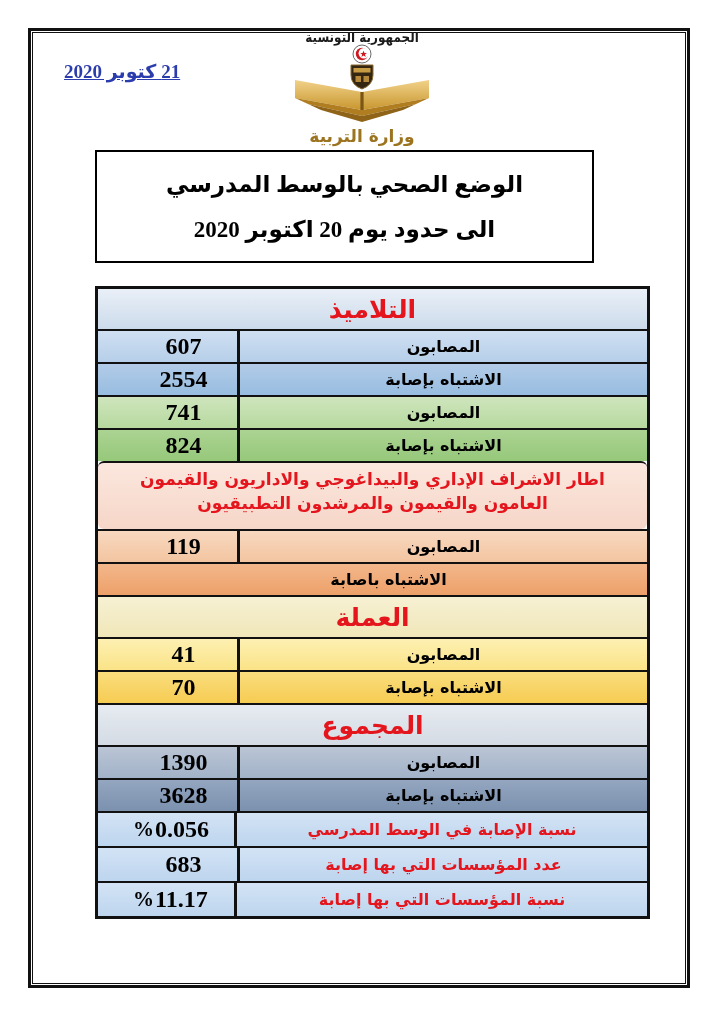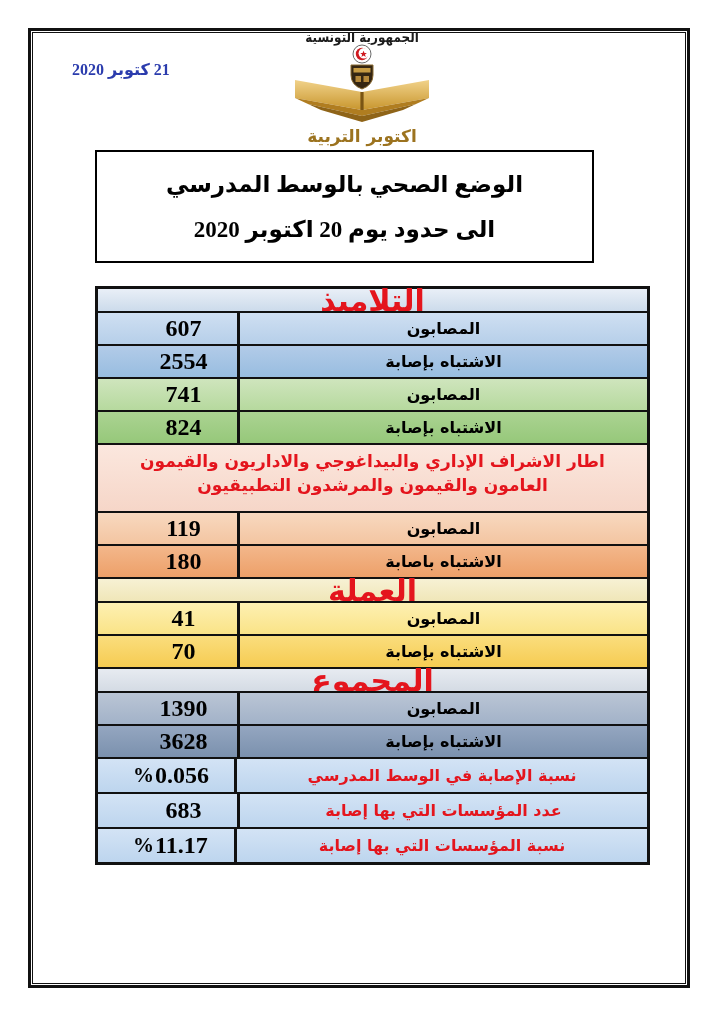--- a/index.html
+++ b/index.html
@@ -15,24 +15,24 @@
   }
   .frame-outer{
     position:absolute;left:28px;top:28px;width:662px;height:960px;
     border:3px solid var(--ink);box-sizing:border-box;
   }
   .frame-inner{
     position:absolute;left:1px;top:1px;right:1px;bottom:1px;
     border:1px solid var(--ink);
   }
   .date{
-    position:absolute;left:72px;top:60px;
+    position:absolute;left:64px;top:60px;
     font-family:"Liberation Serif","DejaVu Sans",serif;
-    font-weight:bold;font-size:16px;color:var(--blue);
-    direction:rtl;unicode-bidi:embed;
+    font-weight:bold;font-size:19px;color:var(--blue);
+    direction:rtl;unicode-bidi:embed;text-decoration:underline;
   }
   .logo{
     position:absolute;left:50%;top:30px;transform:translateX(-50%);
     width:200px;text-align:center;
   }
   .logo-republic{
     font-size:12px;font-weight:bold;color:#1c1c1c;
     letter-spacing:1px;direction:rtl;
     transform:scaleY(1.15);white-space:nowrap;
   }
@@ -50,27 +50,27 @@
     font-family:"Liberation Serif","DejaVu Sans",serif;
     font-weight:bold;color:#000;font-size:23px;line-height:45px;
   }
   .report-table{
     position:absolute;left:95px;top:286px;width:555px;
     border:3px solid var(--ink);box-sizing:border-box;
     display:flex;flex-direction:column;background:#fff;
   }
   .report-table > div + div{border-top:2px solid var(--ink);}
   .sec-header{
-    height:22px;display:flex;align-items:center;justify-content:center;
-    font-weight:bold;font-size:30px;color:var(--red);
+    height:40px;display:flex;align-items:center;justify-content:center;
+    font-weight:bold;font-size:25px;color:var(--red);
     direction:rtl;text-align:center;
   }
   .sec-header.tall{
     height:68px;font-size:17px;align-items:flex-start;
-    padding:4px 14px 0 14px;box-sizing:border-box;line-height:24px;
+    padding:4px 14px 0 14px;box-sizing:border-box;line-height:24px;border-radius:6px;
   }
   .data-row{display:flex;height:31px;padding-left:32px;}
   .footer-row{height:33px;}
   .cell-value{
     width:107px;flex:0 0 107px;border-right:3px solid var(--ink);
     display:flex;align-items:center;justify-content:center;
     font-family:"Liberation Serif","DejaVu Serif",serif;
     font-weight:bold;font-size:24px;color:#000;direction:ltr;
   }
   .cell-value.has-prefix{justify-content:flex-start;padding-left:3px;box-sizing:border-box;}
@@ -118,21 +118,21 @@
       <rect x="86.5" y="32" width="5.5" height="6" fill="#b5883a"></rect>
 
       <polygon points="85,48 18,36 18,54 85,66" fill="url(#goldGrad)"></polygon>
       <polygon points="85,48 152,36 152,54 85,66" fill="url(#goldGrad)"></polygon>
       <polygon points="85,66 18,54 31,60 85,72" fill="#b07d20"></polygon>
       <polygon points="85,66 152,54 139,60 85,72" fill="#b07d20"></polygon>
       <polygon points="85,72 31,60 44,66 85,78" fill="#8f6418"></polygon>
       <polygon points="85,72 139,60 126,66 85,78" fill="#8f6418"></polygon>
       <rect x="83.4" y="48" width="3.2" height="18" fill="#7a5514"></rect>
     </svg>
-    <div class="logo-ministry">اكتوبر التربية</div>
+    <div class="logo-ministry">وزارة التربية</div>
   </div>
 
   <div class="title-box">
     <div class="title-line">الوضع الصحي بالوسط المدرسي</div>
     <div class="title-line">الى حدود يوم 20 اكتوبر 2020</div>
   </div>
 
   <div class="report-table">
       <div class="sec-header" style="background: linear-gradient(rgb(233, 239, 247), rgb(204, 219, 235));">التلاميذ</div>
       <div class="data-row" style="background: linear-gradient(rgb(207, 223, 242), rgb(182, 207, 233));">
@@ -150,21 +150,20 @@
       <div class="data-row" style="background: linear-gradient(rgb(171, 211, 146), rgb(150, 200, 122));">
         <div class="cell-value">824</div>
         <div class="cell-label">الاشتباه بإصابة</div>
       </div>
       <div class="sec-header tall" style="background: linear-gradient(rgb(251, 231, 222), rgb(246, 214, 200));">اطار الاشراف الإداري والبيداغوجي والاداريون والقيمون العامون والقيمون والمرشدون التطبيقيون</div>
       <div class="data-row" style="background: linear-gradient(rgb(248, 216, 191), rgb(243, 197, 161));">
         <div class="cell-value">119</div>
         <div class="cell-label">المصابون</div>
       </div>
       <div class="data-row" style="background: linear-gradient(rgb(243, 183, 139), rgb(237, 160, 105));">
-        <div class="cell-value">180</div>
         <div class="cell-label">الاشتباه باصابة</div>
       </div>
       <div class="sec-header" style="background: linear-gradient(rgb(247, 241, 212), rgb(240, 230, 184));">العملة</div>
       <div class="data-row" style="background: linear-gradient(rgb(253, 240, 178), rgb(250, 227, 135));">
         <div class="cell-value">41</div>
         <div class="cell-label">المصابون</div>
       </div>
       <div class="data-row" style="background: linear-gradient(rgb(250, 221, 125), rgb(246, 204, 82));">
         <div class="cell-value">70</div>
         <div class="cell-label">الاشتباه بإصابة</div>

